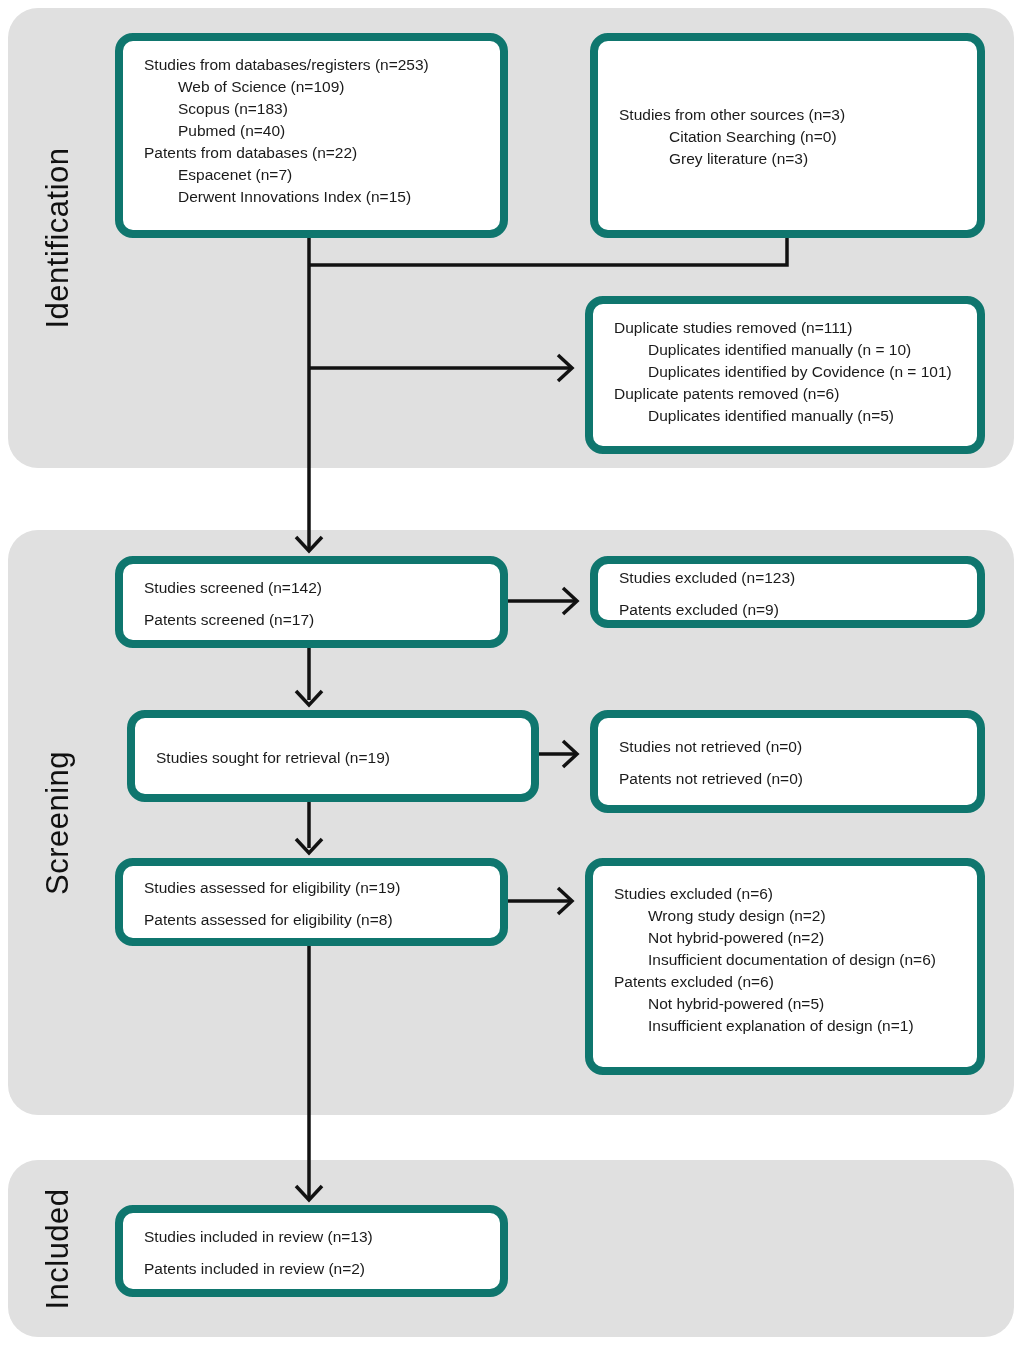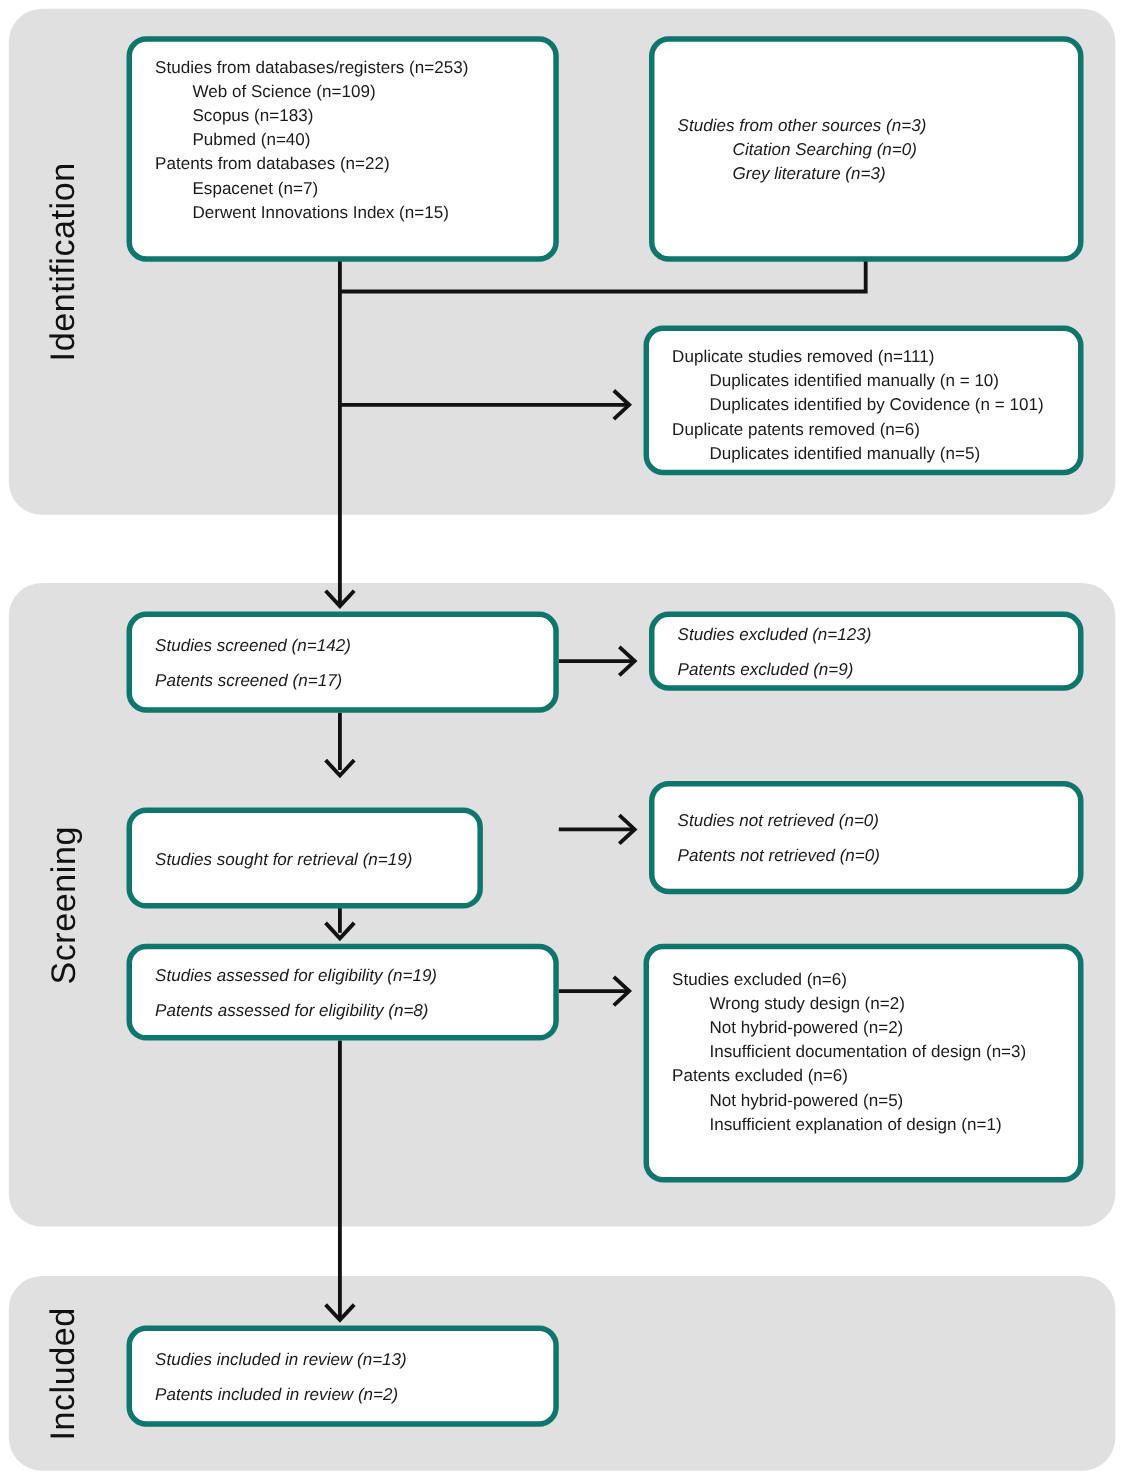--- a/index.html
+++ b/index.html
@@ -22,25 +22,25 @@
   .band-label{
     transform:rotate(-90deg);
     white-space:nowrap;
     font-size:31px;
     letter-spacing:0.5px;
     color:#111111;
   }
   svg.connectors{position:absolute;left:0;top:0;z-index:2;}
   .box{
     position:absolute;z-index:3;box-sizing:border-box;
-    background:#ffffff;border:5px solid #0f766e;border-radius:18px;
+    background:#ffffff;border:8px solid #0f766e;border-radius:18px;
     padding:13px 14px 10px 21px;
     font-size:15.5px;line-height:22px;
   }
-  .box.center-v{display:flex;flex-direction:column;justify-content:center;font-style:italic;}
+  .box.center-v{display:flex;flex-direction:column;justify-content:center;}
   .box.pair .line{margin:5px 0;}
   .line{white-space:nowrap;}
   .ind{padding-left:34px;}
   .ind-lg{padding-left:50px;}
   .gap{}
 </style>
 </head>
 <body>
 
 <div id="stage">
@@ -97,57 +97,57 @@
     <div class="line ind">Espacenet (n=7)</div>
     <div class="line ind">Derwent Innovations Index (n=15)</div>
   </div>
 
   <div class="box center-v" style="left:590px;top:33px;width:395px;height:205px;">
     <div class="line">Studies from other sources (n=3)</div>
     <div class="line ind-lg">Citation Searching (n=0)</div>
     <div class="line ind-lg">Grey literature (n=3)</div>
   </div>
 
-  <div class="box" style="left:585px;top:296px;width:400px;height:136px;">
+  <div class="box" style="left:585px;top:296px;width:400px;height:158px;">
     <div class="line">Duplicate studies removed (n=111)</div>
     <div class="line ind">Duplicates identified manually (n = 10)</div>
     <div class="line ind">Duplicates identified by Covidence (n = 101)</div>
     <div class="line gap">Duplicate patents removed (n=6)</div>
     <div class="line ind">Duplicates identified manually (n=5)</div>
   </div>
 
   <div class="box pair center-v" style="left:115px;top:556px;width:393px;height:92px;">
     <div class="line">Studies screened (n=142)</div>
     <div class="line">Patents screened (n=17)</div>
   </div>
 
   <div class="box pair center-v" style="left:590px;top:556px;width:395px;height:72px;">
     <div class="line">Studies excluded  (n=123)</div>
     <div class="line">Patents excluded (n=9)</div>
   </div>
 
-  <div class="box pair center-v" style="left:115px;top:710px;width:324px;height:92px;margin-top:24px;">
+  <div class="box pair center-v" style="left:127px;top:710px;width:412px;height:92px;">
     <div class="line">Studies sought for retrieval (n=19)</div>
   </div>
 
   <div class="box pair center-v" style="left:590px;top:710px;width:395px;height:103px;">
     <div class="line">Studies not retrieved (n=0)</div>
     <div class="line">Patents not retrieved (n=0)</div>
   </div>
 
   <div class="box pair center-v" style="left:115px;top:858px;width:393px;height:88px;">
     <div class="line">Studies assessed for eligibility (n=19)</div>
     <div class="line">Patents assessed for eligibility (n=8)</div>
   </div>
 
   <div class="box" style="left:585px;top:858px;width:400px;height:217px;padding-top:17px;">
     <div class="line">Studies excluded (n=6)</div>
     <div class="line ind">Wrong study design (n=2)</div>
     <div class="line ind">Not hybrid-powered (n=2)</div>
-    <div class="line ind">Insufficient documentation of design (n=3)</div>
+    <div class="line ind">Insufficient documentation of design (n=6)</div>
     <div class="line gap">Patents excluded (n=6)</div>
     <div class="line ind">Not hybrid-powered (n=5)</div>
     <div class="line ind">Insufficient explanation of design (n=1)</div>
   </div>
 
   <div class="box pair center-v" style="left:115px;top:1205px;width:393px;height:92px;">
     <div class="line">Studies included in review (n=13)</div>
     <div class="line">Patents included in review (n=2)</div>
   </div>
 

